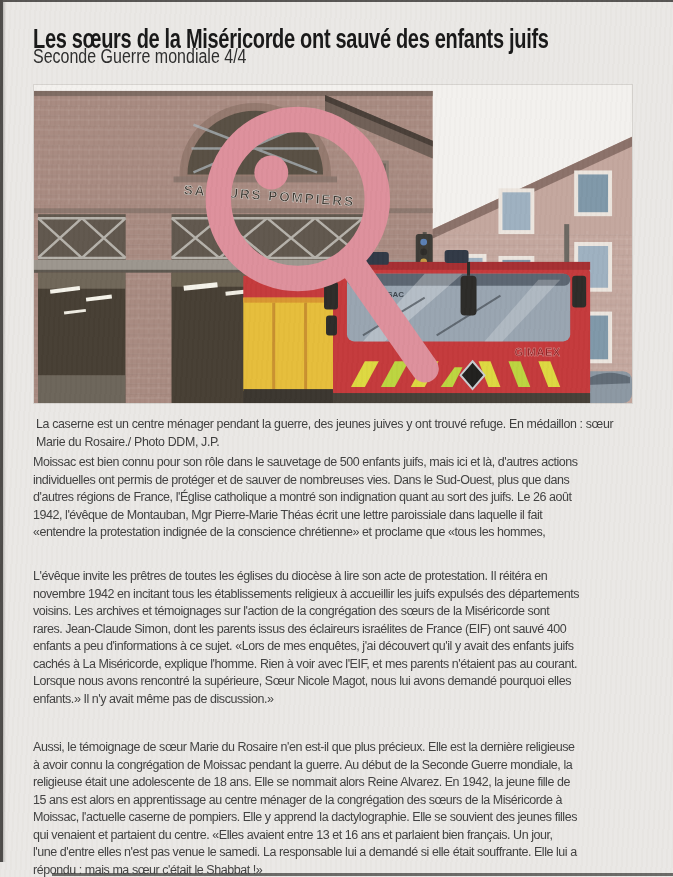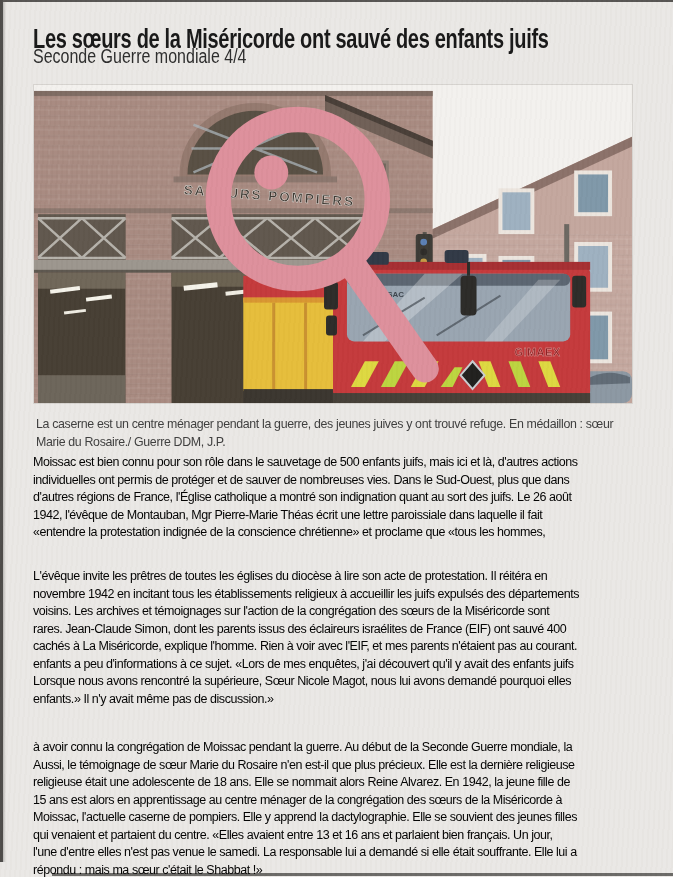--- a/index.html
+++ b/index.html
@@ -41,21 +41,21 @@
   .zoom-btn{
     position:absolute;top:8px;right:14px;width:26px;height:30px;cursor:pointer;
   }
 
   .caption{
     position:absolute;left:36px;top:407px;width:600px;
     font-size:12.4px;line-height:18px;color:#3d3d3d;letter-spacing:-.35px;margin-top:8px;
   }
   .para{
     position:absolute;left:33px;width:622px;
-    font-size:12.5px;line-height:17.5px;color:#000000;letter-spacing:-.45px;
+    font-size:12.5px;line-height:17.5px;color:#404040;letter-spacing:-.45px;
   }
   .para .tline,.caption .tline{white-space:nowrap;overflow:hidden;}
   .p1{top:454px;} .p2{top:568px;} .p3{top:739px;}
 </style>
 </head>
 <body>
 
 <div class="edge-top"></div>
 <div class="edge-left"></div>
 <div class="edge-bottom"></div>
@@ -222,42 +222,42 @@
 
   <svg class="zoom-btn" viewBox="0 0 26 30">
     <circle cx="11" cy="10" r="7.5" fill="none" stroke="#dd8f9b" stroke-width="2.4"></circle>
     <circle cx="8.5" cy="7.5" r="1.6" fill="#dd8f9b"></circle>
     <line x1="16" y1="16" x2="23" y2="26" stroke="#dd8f9b" stroke-width="2.6" stroke-linecap="round"></line>
   </svg>
 </figure>
 
 <figcaption class="caption">
     <div class="tline">La caserne est un centre ménager pendant la guerre, des jeunes juives y ont trouvé refuge. En médaillon : sœur</div>
-    <div class="tline">Marie du Rosaire./ Guerre DDM, J.P.</div>
+    <div class="tline">Marie du Rosaire./ Photo DDM, J.P.</div>
   </figcaption>
 
 <div class="para p1">
     <div class="tline">Moissac est bien connu pour son rôle dans le sauvetage de 500 enfants juifs, mais ici et là, d'autres actions</div>
     <div class="tline">individuelles ont permis de protéger et de sauver de nombreuses vies. Dans le Sud-Ouest, plus que dans</div>
     <div class="tline">d'autres régions de France, l'Église catholique a montré son indignation quant au sort des juifs. Le 26 août</div>
     <div class="tline">1942, l'évêque de Montauban, Mgr Pierre-Marie Théas écrit une lettre paroissiale dans laquelle il fait</div>
     <div class="tline">«entendre la protestation indignée de la conscience chrétienne» et proclame que «tous les hommes,</div>
   </div>
 <div class="para p2">
     <div class="tline">L'évêque invite les prêtres de toutes les églises du diocèse à lire son acte de protestation. Il réitéra en</div>
     <div class="tline">novembre 1942 en incitant tous les établissements religieux à accueillir les juifs expulsés des départements</div>
     <div class="tline">voisins. Les archives et témoignages sur l'action de la congrégation des sœurs de la Miséricorde sont</div>
     <div class="tline">rares. Jean-Claude Simon, dont les parents issus des éclaireurs israélites de France (EIF) ont sauvé 400</div>
+    <div class="tline">enfants a peu d'informations à ce sujet. «Lors de mes enquêtes, j'ai découvert qu'il y avait des enfants juifs</div>
     <div class="tline">cachés à La Miséricorde, explique l'homme. Rien à voir avec l'EIF, et mes parents n'étaient pas au courant.</div>
-    <div class="tline">enfants a peu d'informations à ce sujet. «Lors de mes enquêtes, j'ai découvert qu'il y avait des enfants juifs</div>
     <div class="tline">Lorsque nous avons rencontré la supérieure, Sœur Nicole Magot, nous lui avons demandé pourquoi elles</div>
     <div class="tline">enfants.» Il n'y avait même pas de discussion.»</div>
   </div>
 <div class="para p3">
+    <div class="tline">Aussi, le témoignage de sœur Marie du Rosaire n'en est-il que plus précieux. Elle est la dernière religieuse</div>
     <div class="tline">à avoir connu la congrégation de Moissac pendant la guerre. Au début de la Seconde Guerre mondiale, la</div>
-    <div class="tline">Aussi, le témoignage de sœur Marie du Rosaire n'en est-il que plus précieux. Elle est la dernière religieuse</div>
     <div class="tline">religieuse était une adolescente de 18 ans. Elle se nommait alors Reine Alvarez. En 1942, la jeune fille de</div>
     <div class="tline">15 ans est alors en apprentissage au centre ménager de la congrégation des sœurs de la Miséricorde à</div>
     <div class="tline">Moissac, l'actuelle caserne de pompiers. Elle y apprend la dactylographie. Elle se souvient des jeunes filles</div>
     <div class="tline">qui venaient et partaient du centre. «Elles avaient entre 13 et 16 ans et parlaient bien français. Un jour,</div>
     <div class="tline">l'une d'entre elles n'est pas venue le samedi. La responsable lui a demandé si elle était souffrante. Elle lui a</div>
     <div class="tline">répondu : mais ma sœur c'était le Shabbat !»</div>
   </div>
 
 </body></html>

